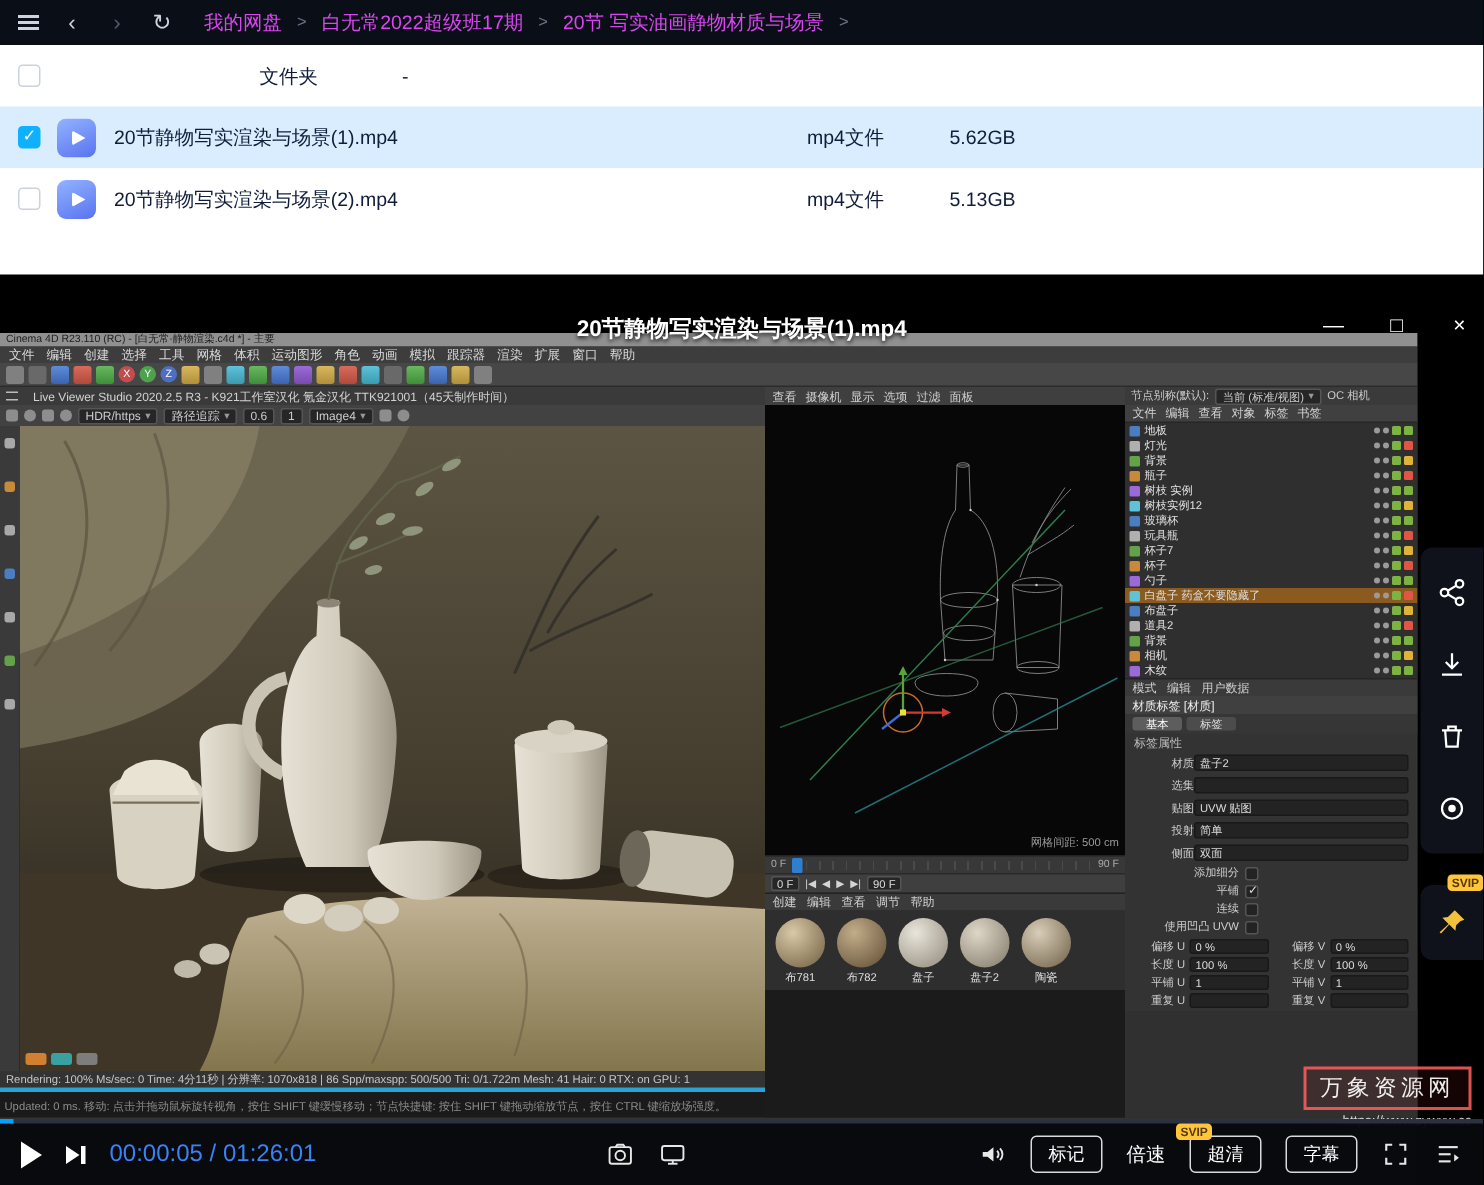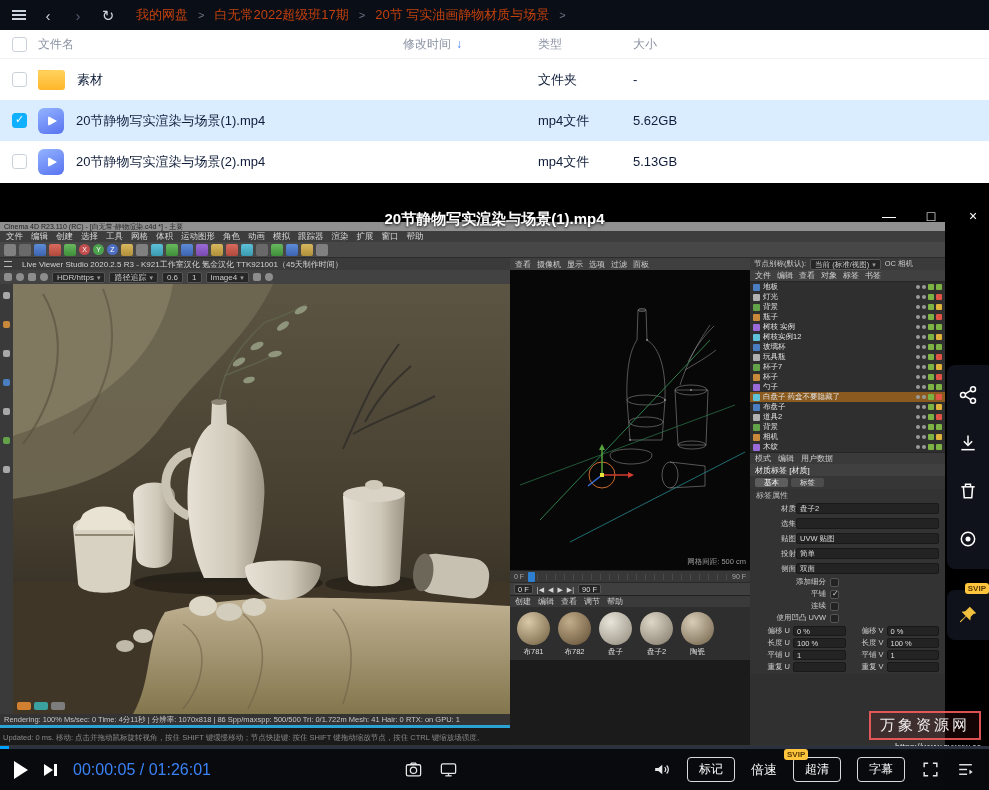--- a/index.html
+++ b/index.html
@@ -7,21 +7,21 @@
   body{font-family:"Liberation Sans","DejaVu Sans",sans-serif}
   .screen{position:relative;width:989px;height:790px;background:#000;overflow:hidden}
 
   
   .topbar{position:absolute;top:0;left:0;width:100%;height:30px;background:#0a0e17;display:flex;align-items:center;padding:0 12px;gap:14px;color:#b9c0ce;font-size:13px;z-index:5}
   .nav-ico{color:#cdd3df;font-size:15px;line-height:1;cursor:pointer;width:16px;text-align:center}
   .nav-ico.dim{color:#525b6e}
   .burger{width:14px;height:10px;border-top:2px solid #cdd3df;border-bottom:2px solid #cdd3df;position:relative;cursor:pointer}
   .burger::after{content:"";position:absolute;left:0;top:2px;width:100%;height:2px;background:#cdd3df}
   .crumbs{display:flex;align-items:center;gap:10px;margin-left:6px;white-space:nowrap}
-  .crumb{color:#c2410c;cursor:pointer}
+  .crumb{color:#d946ef;cursor:pointer}
   .crumb-sep{color:#6b7486;font-size:11px}
 
   
   .filelist{position:absolute;top:30px;left:0;width:100%;height:153px;background:#fff;z-index:5}
   .fl-header{display:flex;align-items:center;height:29px;font-size:12px;color:#8a92a3;border-bottom:1px solid #f1f2f5}
   .fl-row{display:flex;align-items:center;height:41px;font-size:13px;color:#101d3a;cursor:pointer}
   .fl-row.selected{background:#d9edff}
   .col-check{flex:0 0 38px;display:flex;justify-content:center}
   .col-name{flex:0 0 365px;display:flex;align-items:center;gap:12px;overflow:hidden;white-space:nowrap}
   .col-mod{flex:0 0 135px;display:flex;align-items:center;gap:5px}
@@ -187,41 +187,25 @@
       <span class="crumb">我的网盘</span>
       <span class="crumb-sep">&gt;</span>
       <span class="crumb">白无常2022超级班17期</span>
       <span class="crumb-sep">&gt;</span>
       <span class="crumb">20节 写实油画静物材质与场景</span>
       <span class="crumb-sep">&gt;</span>
     </nav>
   </header>
 
   <section class="filelist">
-    <div class="fl-header">
-      <span class="col-check">
-          <span class="cb"></span>
-        </span>
-      <span class="col-name">文件名</span>
-      <span class="col-mod">
-        <span>修改时间</span>
-        <span class="sort-ico">↓</span>
-      </span>
-      <span class="col-type">类型</span>
-      <span class="col-size">大小</span>
-    </div>
 
     <div class="fl-row">
       <span class="col-check">
           <span class="cb"></span>
         </span>
-      <span class="col-name">
-        <span class="folder-ico"></span>
-        <span>素材</span>
-      </span>
       <span class="col-mod"></span>
       <span class="col-type">文件夹</span>
       <span class="col-size">-</span>
     </div>
 
     <div class="fl-row selected">
       <span class="col-check">
           <span class="cb checked"></span>
         </span>
       <span class="col-name">

